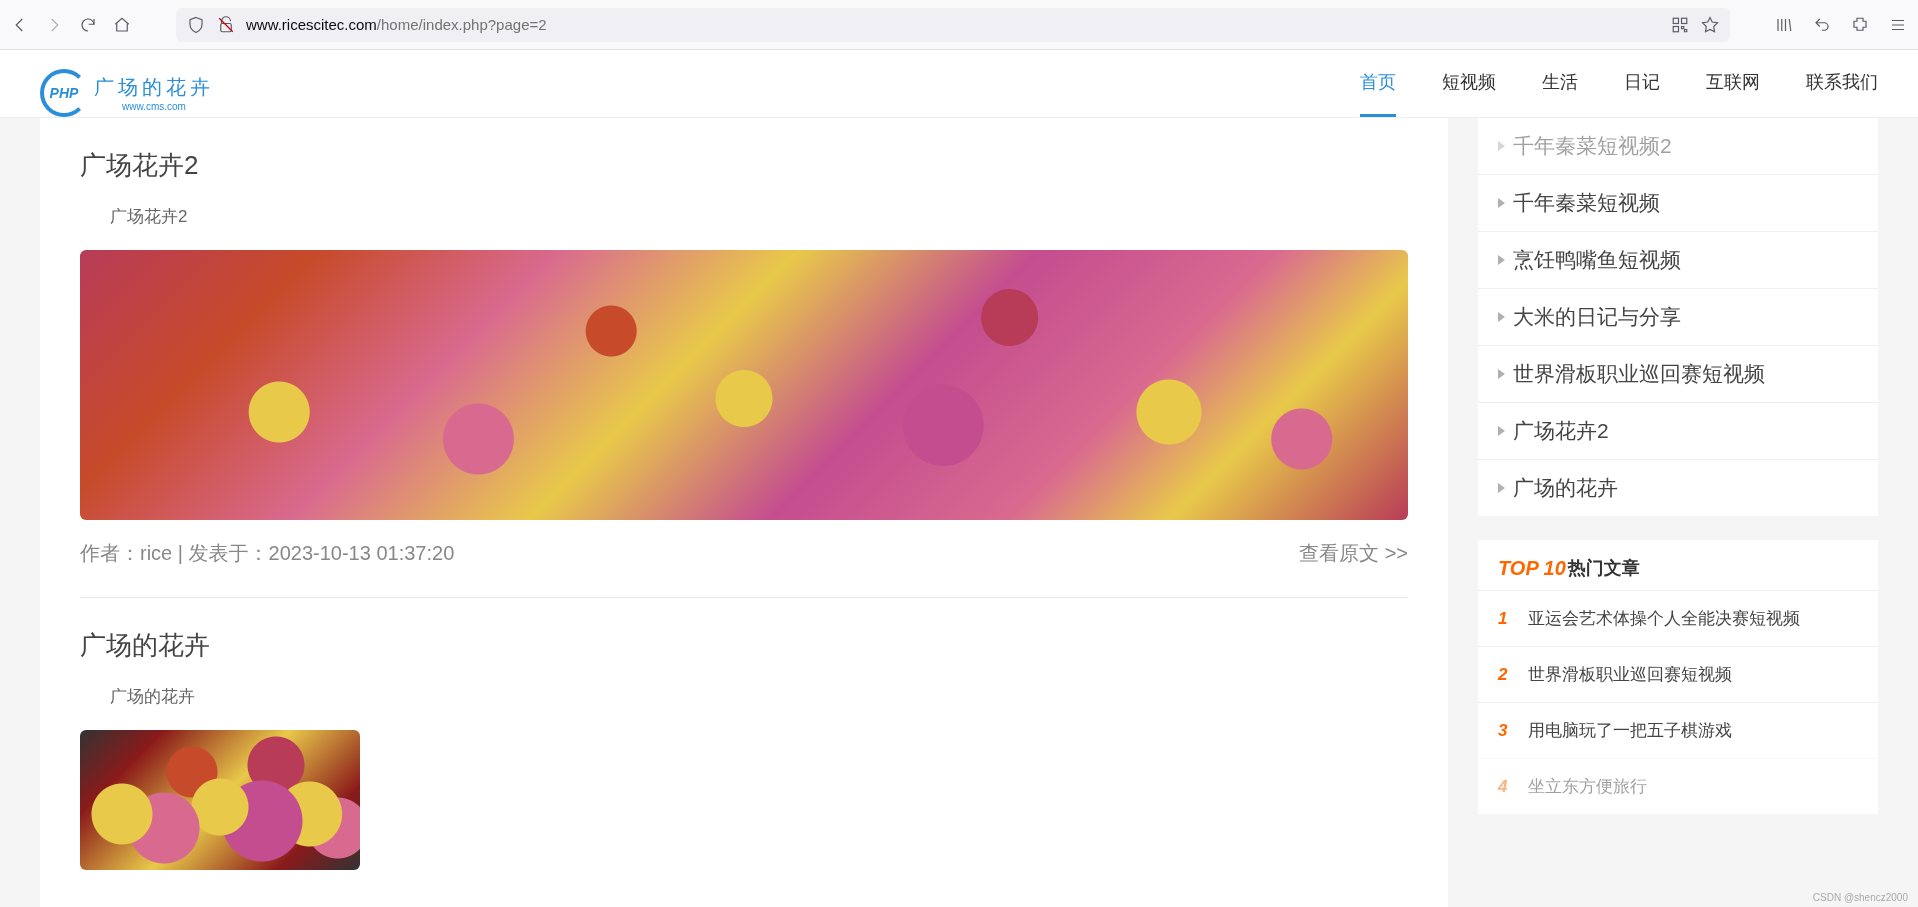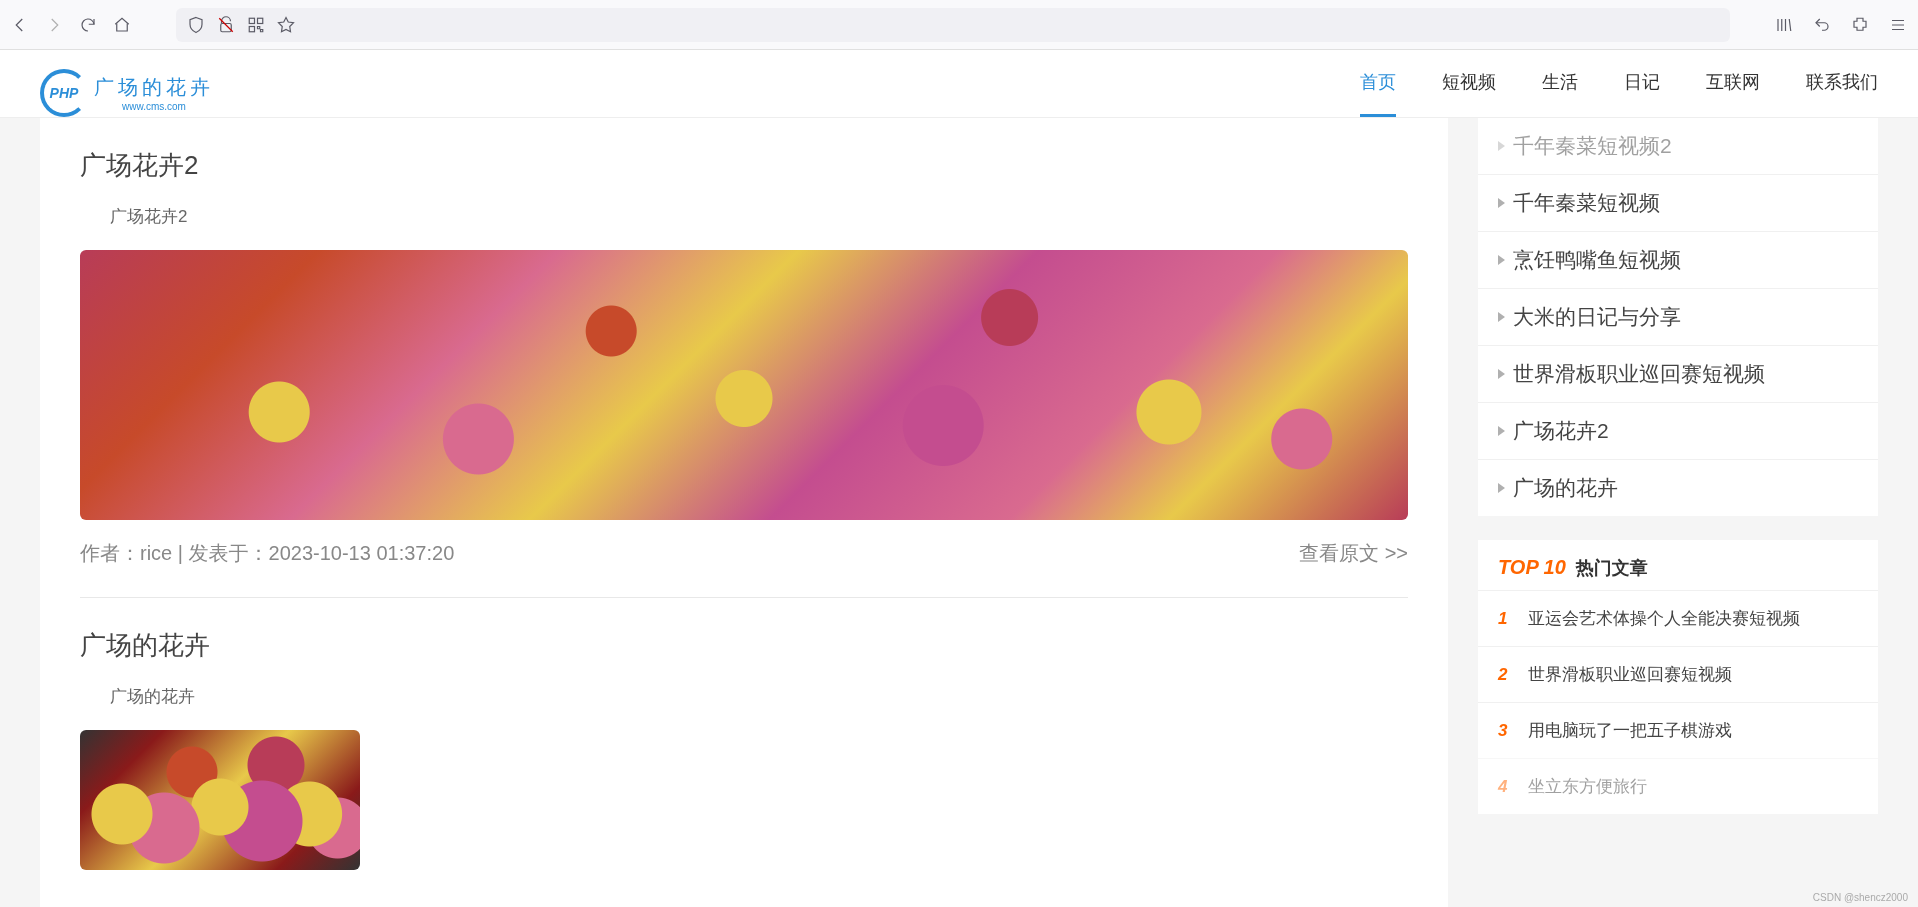--- a/index.html
+++ b/index.html
@@ -47,21 +47,21 @@
 .article-meta { display: flex; justify-content: space-between; color: #888; font-size: 20px; padding-bottom: 30px; border-bottom: 1px solid #e8e8e8; }
 .read-more { cursor: pointer; }
 
 
 .sidebar { width: 400px; display: flex; flex-direction: column; gap: 24px; }
 .widget { background: #fff; padding: 0; }
 .link-list { list-style: none; }
 .link-list li { padding: 14px 20px; font-size: 21px; color: #444; cursor: pointer; display: flex; align-items: center; gap: 8px; border-top: 1px solid #f0f0f0; text-align: right; }
 .link-list li:first-child { border-top: none; }
 .tri { width: 0; height: 0; border-top: 5px solid transparent; border-bottom: 5px solid transparent; border-left: 7px solid #b0b0b0; }
-.widget-header { padding: 16px 20px 10px 20px; display: flex; align-items: flex-start; gap: 10px; }
+.widget-header { padding: 16px 20px 10px 20px; display: flex; align-items: center; gap: 2px; }
 .top10 { color: #f60; font-weight: bold; font-style: italic; font-size: 20px; }
 .hot-title { font-size: 18px; font-weight: bold; }
 .hot-list { list-style: none; }
 .hot-list li { padding: 16px 20px; font-size: 17px; color: #444; cursor: pointer; display: flex; align-items: center; gap: 14px; border-top: 1px solid #f0f0f0; }
 .hot-rank { color: #f60; font-style: italic; font-weight: bold; width: 16px; }
 
 .watermark { position: fixed; right: 10px; bottom: 4px; font-size: 10px; color: #aaa; margin-top: 24px; }
 
 svg { width: 18px; height: 18px; stroke: currentColor; fill: none; stroke-width: 1.6; }
 </style>
@@ -97,20 +97,21 @@
           <path d="M12 2l8 3v6c0 5-3.5 9-8 11-4.5-2-8-6-8-11V5l8-3z"></path>
         </svg>
       </span>
     <span class="bb-icon">
         <svg viewBox="0 0 24 24">
           <path d="M6 10V7a6 6 0 0 1 12 0"></path>
           <rect x="5" y="10" width="14" height="11" rx="2"></rect>
           <line x1="3" y1="3" x2="21" y2="21" stroke="#cc0000"></line>
         </svg>
       </span>
+    <span class="url-text"><span class="domain">www.ricescitec.com</span><span class="path">/home/index.php?page=2</span></span>
     <span class="bb-icon">
         <svg viewBox="0 0 24 24">
           <rect x="3" y="3" width="7" height="7"></rect>
           <rect x="14" y="3" width="7" height="7"></rect>
           <rect x="3" y="14" width="7" height="7"></rect>
           <path d="M14 14h3v3h-3zM18 18h3v3h-3z"></path>
         </svg>
       </span>
     <span class="bb-icon">
         <svg viewBox="0 0 24 24">

